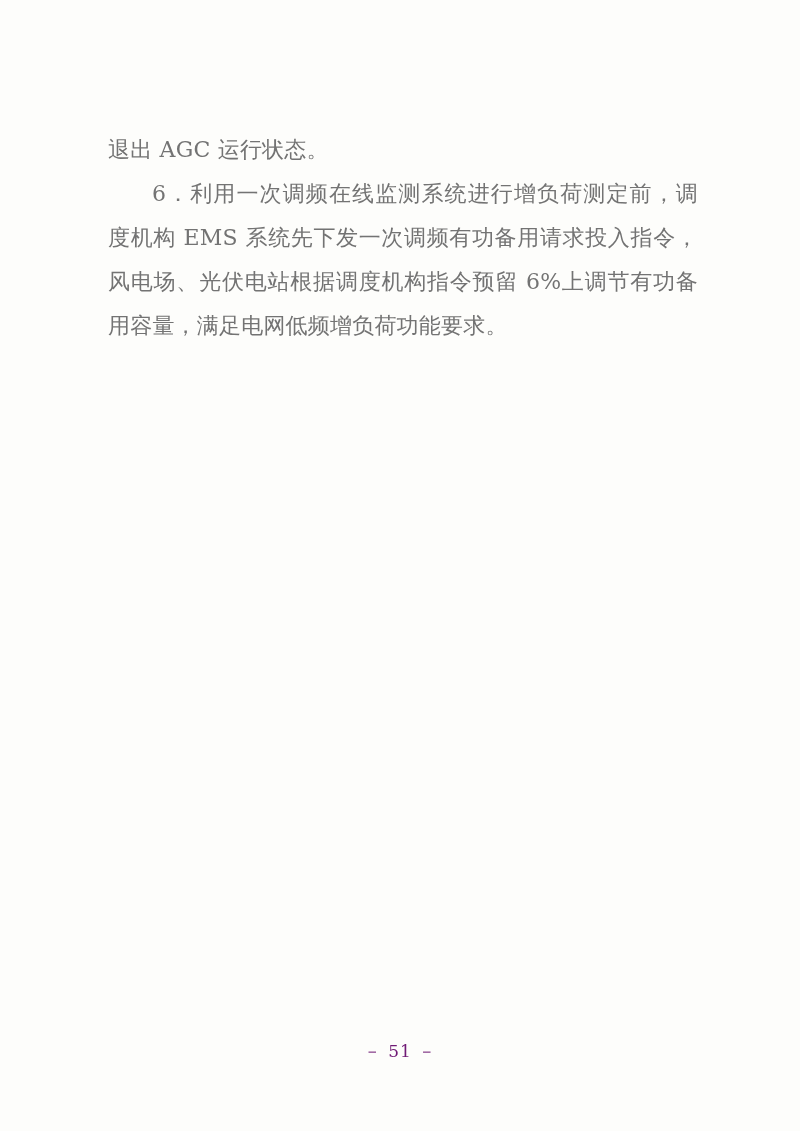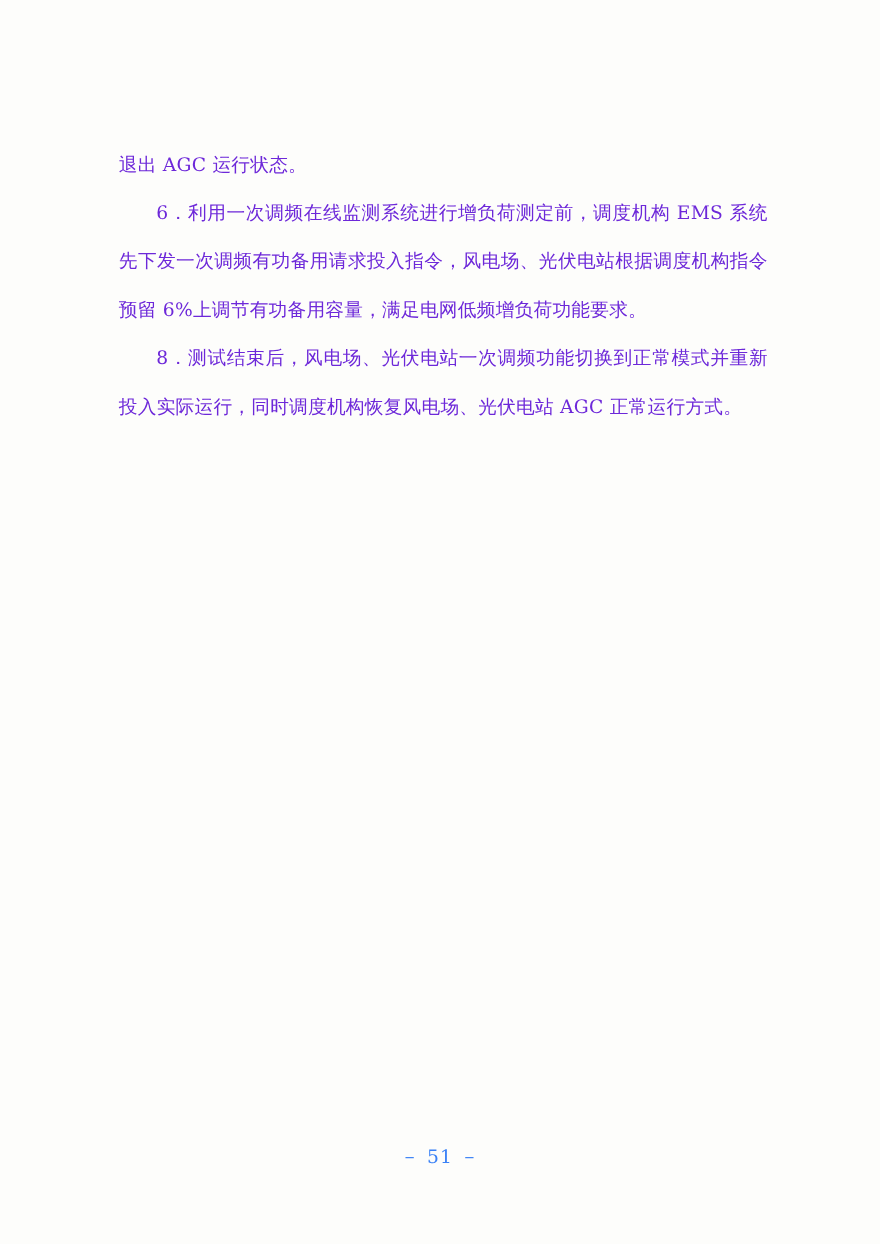--- a/index.html
+++ b/index.html
@@ -17,61 +17,60 @@
     overflow: hidden;
   }
   .content {
     position: absolute;
     left: 108px;
     top: 128px;
     width: 590px;
   }
   .para {
     font-family: "DejaVu Serif", "Liberation Serif", serif;
-    font-size: 17px;
+    font-size: 22px;
     line-height: 44px;
-    color: #6d28d9;
+    color: #737373;
     text-align: justify;
     text-justify: inter-ideograph;
     margin: 0 0 0 0;
     letter-spacing: 0.2px;
     white-space: pre-wrap;
   }
   .indent {
     text-indent: 2em;
   }
   .footer {
     position: absolute;
     left: 0;
     right: 0;
     top: 1040px;
     text-align: center;
     font-family: "DejaVu Serif", "Liberation Serif", serif;
     font-size: 17px;
-    color: #3b82f6;
+    color: #701a75;
     letter-spacing: 1px;
   }
   .footer .pnum {
     display: inline-block;
   }
 </style>
 </head>
 <body>
 
 <div class="page">
 
   <div class="content">
 
     <p class="para">退出 AGC 运行状态。</p>
 
 
     <p class="para indent">6．利用一次调频在线监测系统进行增负荷测定前，调度机构 EMS 系统先下发一次调频有功备用请求投入指令，风电场、光伏电站根据调度机构指令预留 6%上调节有功备用容量，满足电网低频增负荷功能要求。</p>
 
 
-    <p class="para indent">8．测试结束后，风电场、光伏电站一次调频功能切换到正常模式并重新投入实际运行，同时调度机构恢复风电场、光伏电站 AGC 正常运行方式。</p>
 
 
 
   </div>
 
   <div class="footer">
     <span class="pnum">－ 51 －</span>
   </div>
 
 </div>

